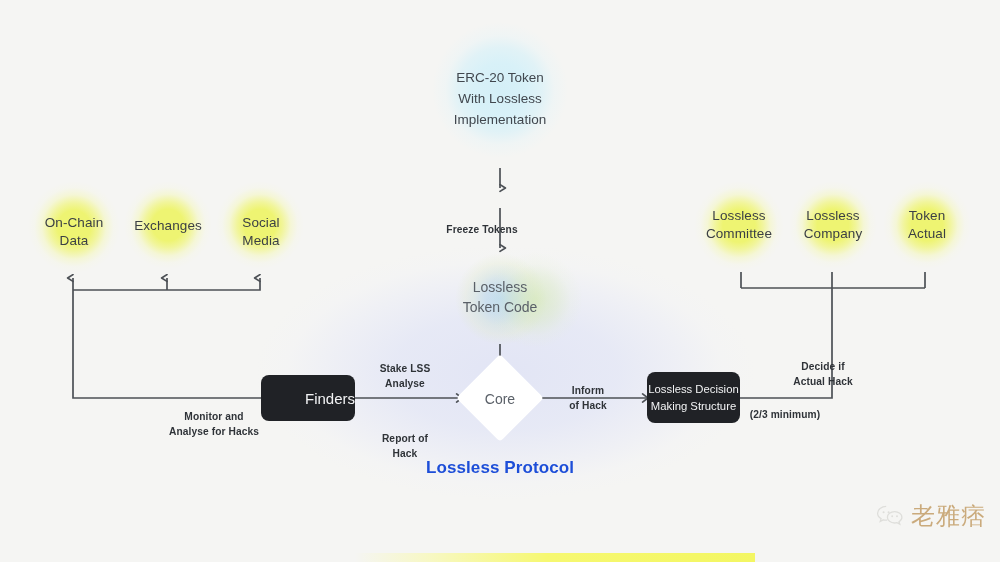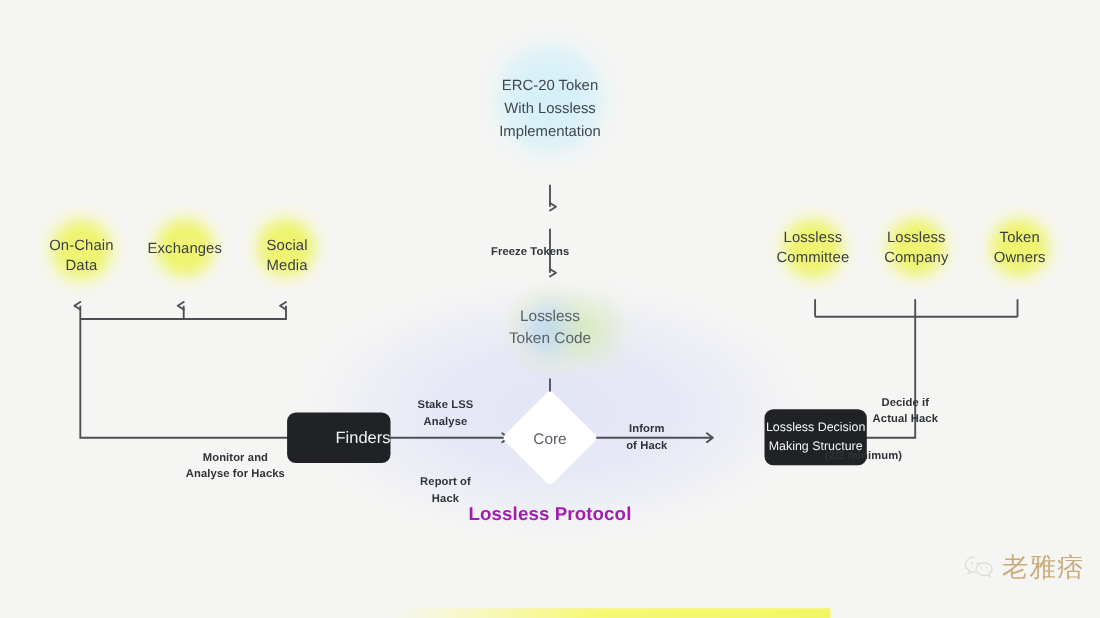--- a/index.html
+++ b/index.html
@@ -98,21 +98,21 @@
     line-height: 1.45;
     white-space: pre-line;
     letter-spacing: .1px;
     pointer-events: none;
   }
 
   
   #protocol-title {
     position: absolute;
     font-size: 17px; font-weight: bold;
-    color: #a21caf;
+    color: #1d4ed8;
     letter-spacing: .1px;
     text-align: center;
   }
 
   
   #wires { position: absolute; left: 0; top: 0; }
 
   
   #bottom-bar {
     position: absolute; left: 355px; bottom: 0;
@@ -191,31 +191,31 @@
 Data</div>
   <div class="node-label node-source" style="left:122px; top:217px; width:92px;">Exchanges</div>
   <div class="node-label node-source" style="left:216px; top:214px; width:90px;">Social
 Media</div>
 
   <div class="node-label node-gov" style="left:692px; top:207px; width:94px;">Lossless
 Committee</div>
   <div class="node-label node-gov" style="left:786px; top:207px; width:94px;">Lossless
 Company</div>
   <div class="node-label node-gov" style="left:882px; top:207px; width:90px;">Token
-Owners</div>
+Actual</div>
 
   <div class="node-label node-code" style="left:438px; top:277px; width:124px;">Lossless
 Token Code</div>
 
   <div class="dark-box" id="finders-box" style="left:261px; top:375px; width:94px; height:46px;">Finders</div>
 
   <div id="core-diamond" style="left:469px; top:367px;"></div>
   <div id="core-label" style="left:470px; top:391px; width:60px;">Core</div>
 
-  <div class="dark-box" id="decision-box" style="left:647px; top:372px; width:93px; height:51px;margin-left:48px;">Lossless Decision
+  <div class="dark-box" id="decision-box" style="left:647px; top:372px; width:93px; height:51px;">Lossless Decision
 Making Structure</div>
 
   <div class="edge-label" style="left:432px; top:195px; width:100px;margin-top:28px;">Freeze Tokens</div>
 
   <div class="edge-label" style="left:152px; top:410px; width:124px;">Monitor and
 Analyse for Hacks</div>
 
   <div class="edge-label" style="left:368px; top:362px; width:74px;">Stake LSS
 Analyse</div>
 

